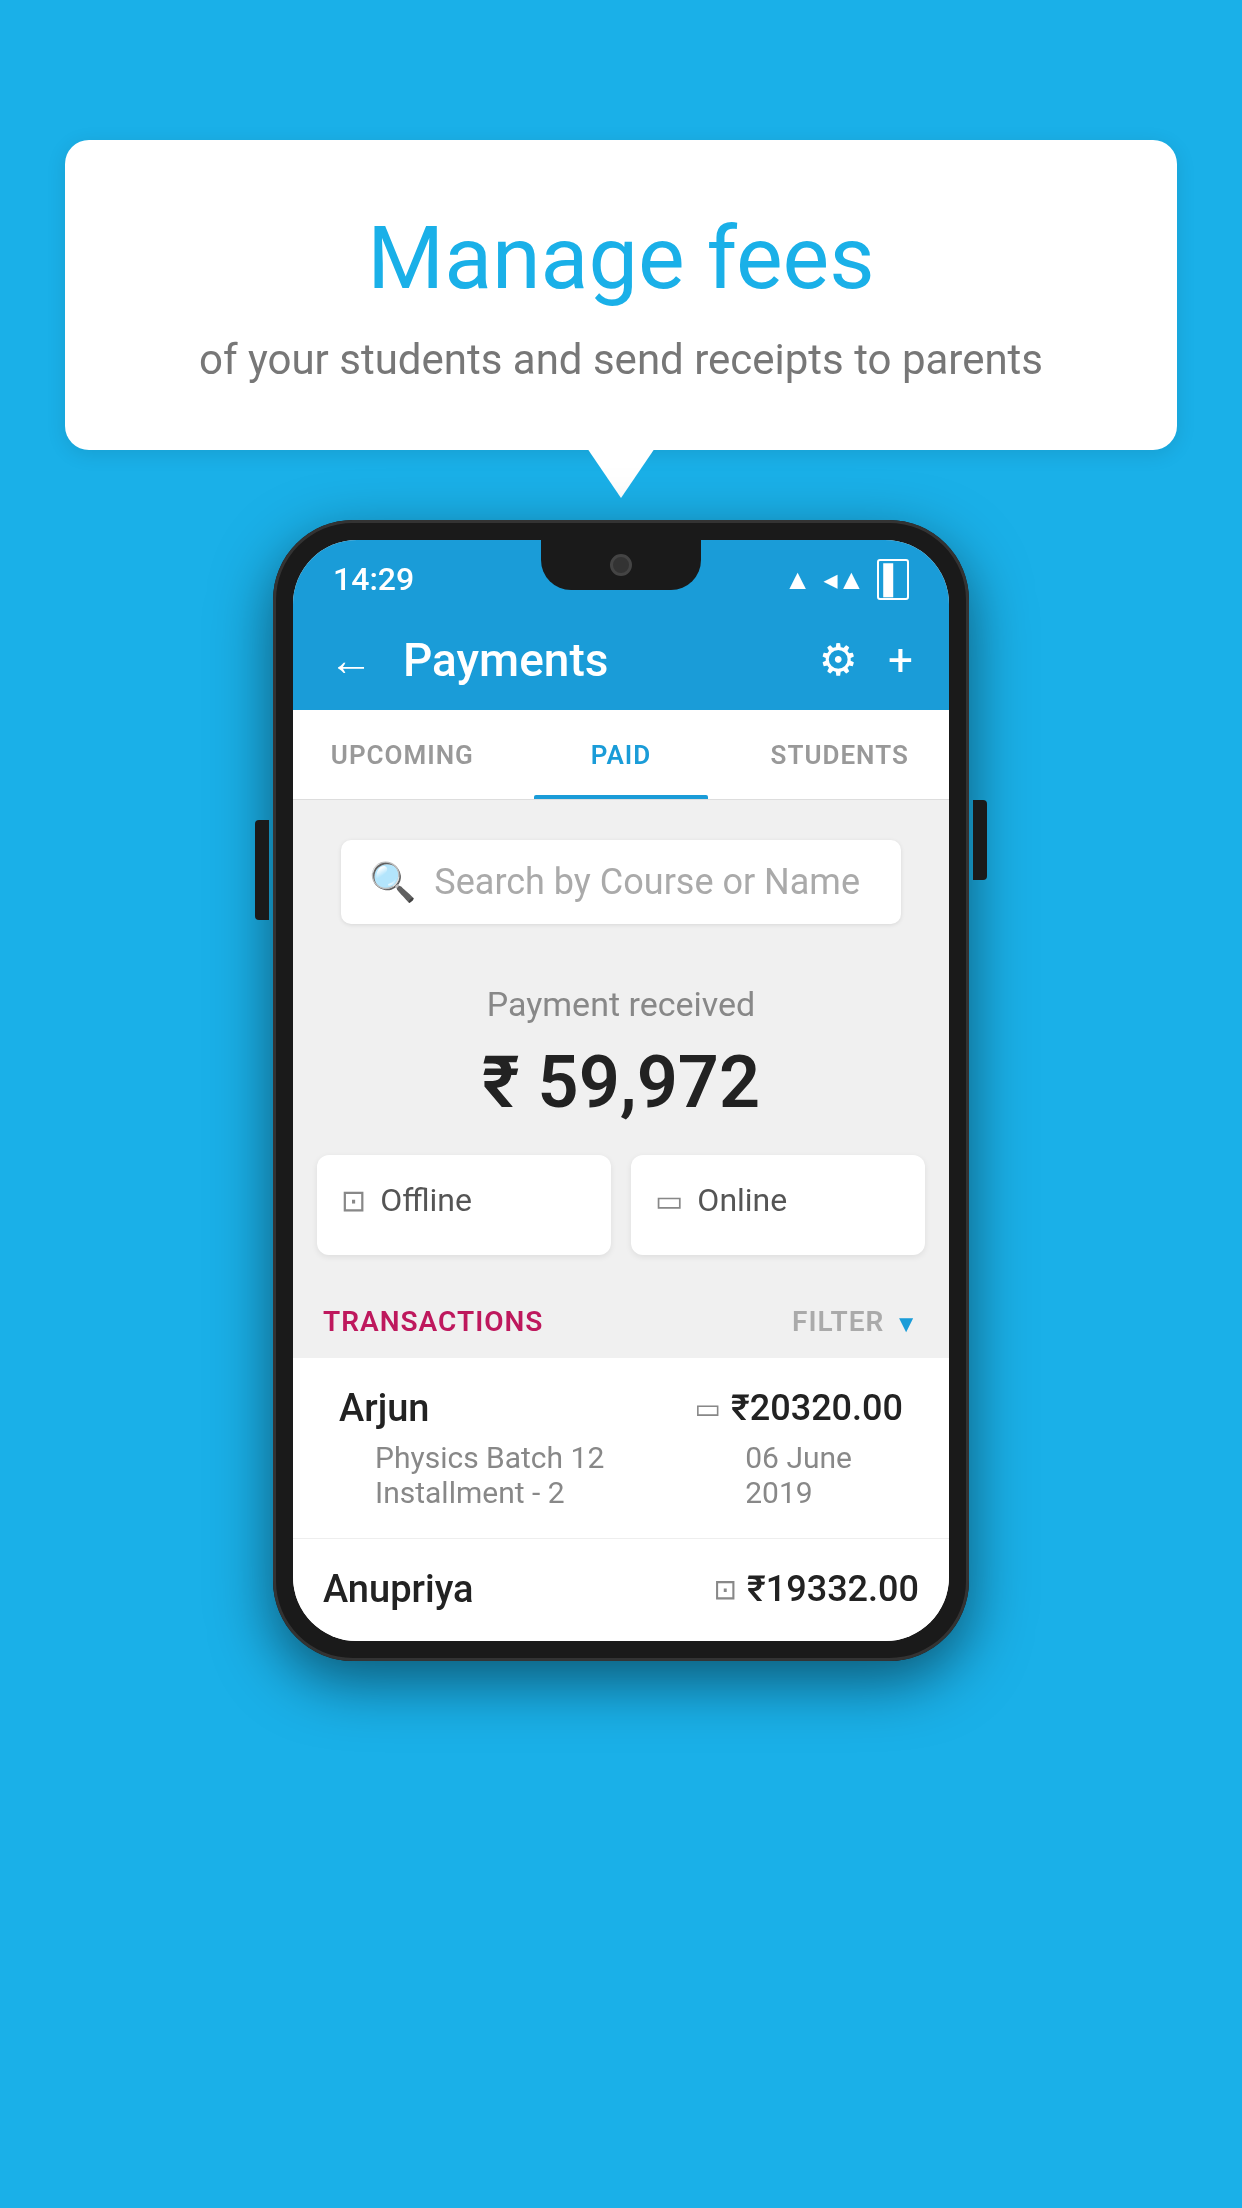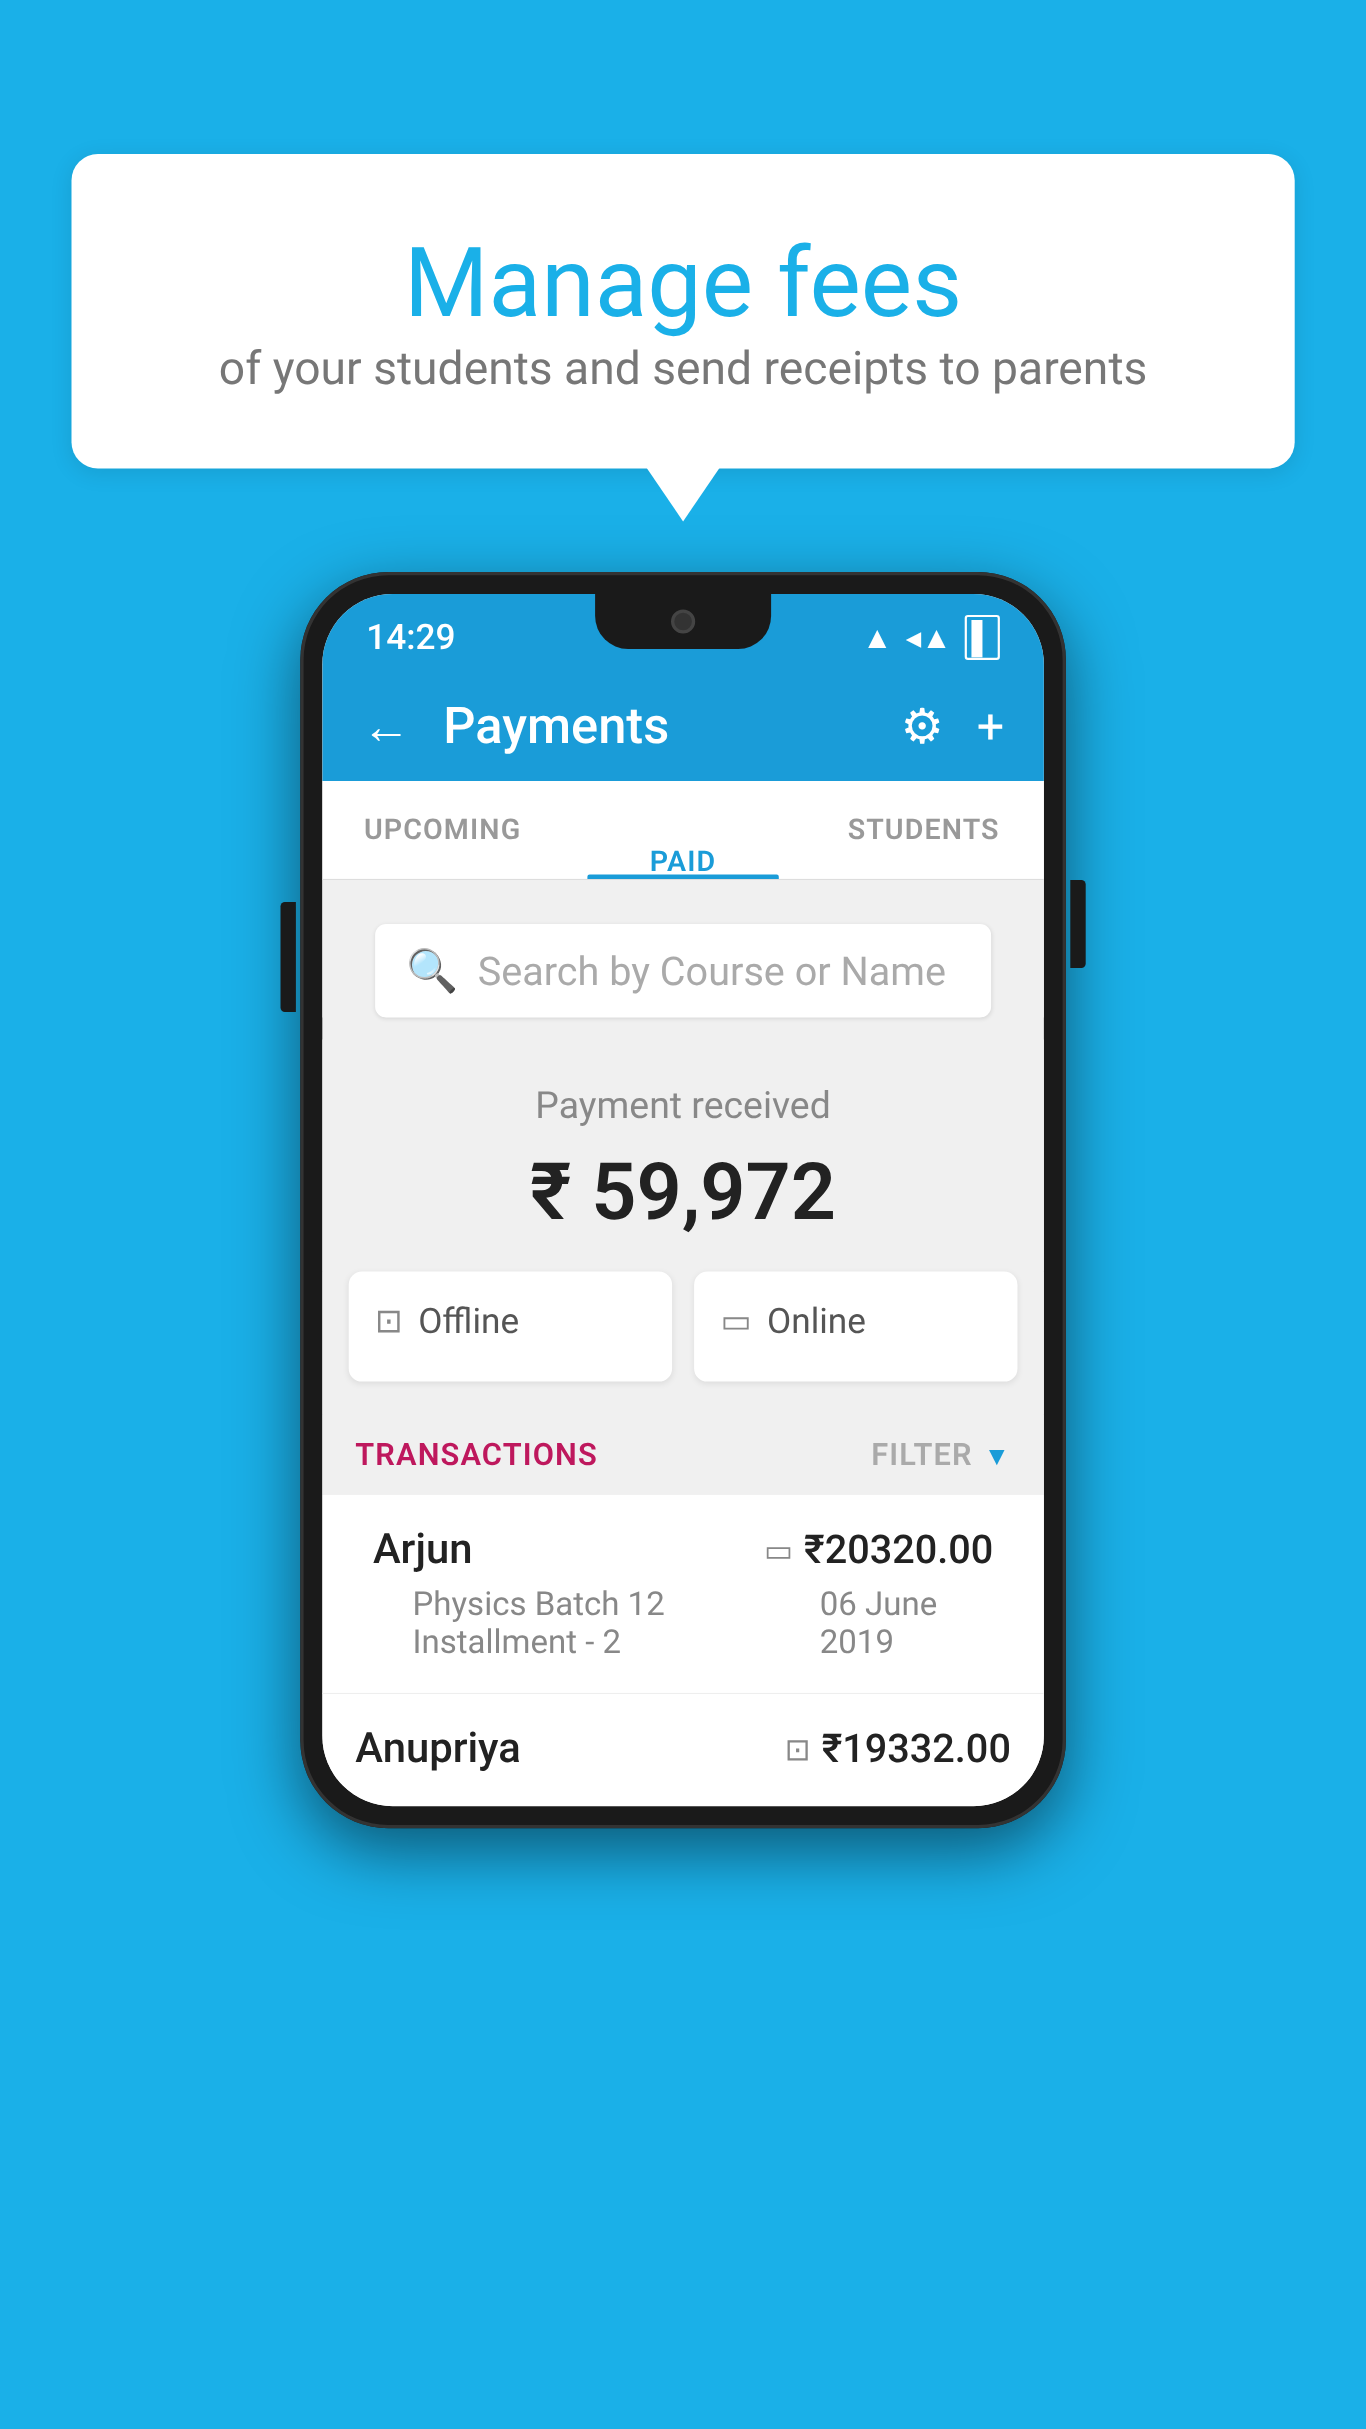--- a/index.html
+++ b/index.html
@@ -40,20 +40,21 @@
       height: 0;
       border-left: 34px solid transparent;
       border-right: 34px solid transparent;
       border-top: 50px solid white;
     }
 
     .bubble-title {
       font-size: 88px;
       color: #1ab0e8;
       font-weight: 400;
+      margin-bottom: 24px;
       line-height: 1.1;
     }
 
     .bubble-subtitle {
       font-size: 42px;
       color: #777;
       font-weight: 400;
       line-height: 1.4;
     }
 
@@ -202,21 +203,20 @@
       font-size: 26px;
       font-weight: 600;
       color: #999;
       letter-spacing: 1px;
       cursor: pointer;
       position: relative;
     }
 
     .tab.active {
       color: #1a9cd8;
-      align-items: flex-end;
     }
 
     .tab.active::after {
       content: '';
       position: absolute;
       bottom: 0;
       left: 10%;
       width: 80%;
       height: 4px;
       background: #1a9cd8;

